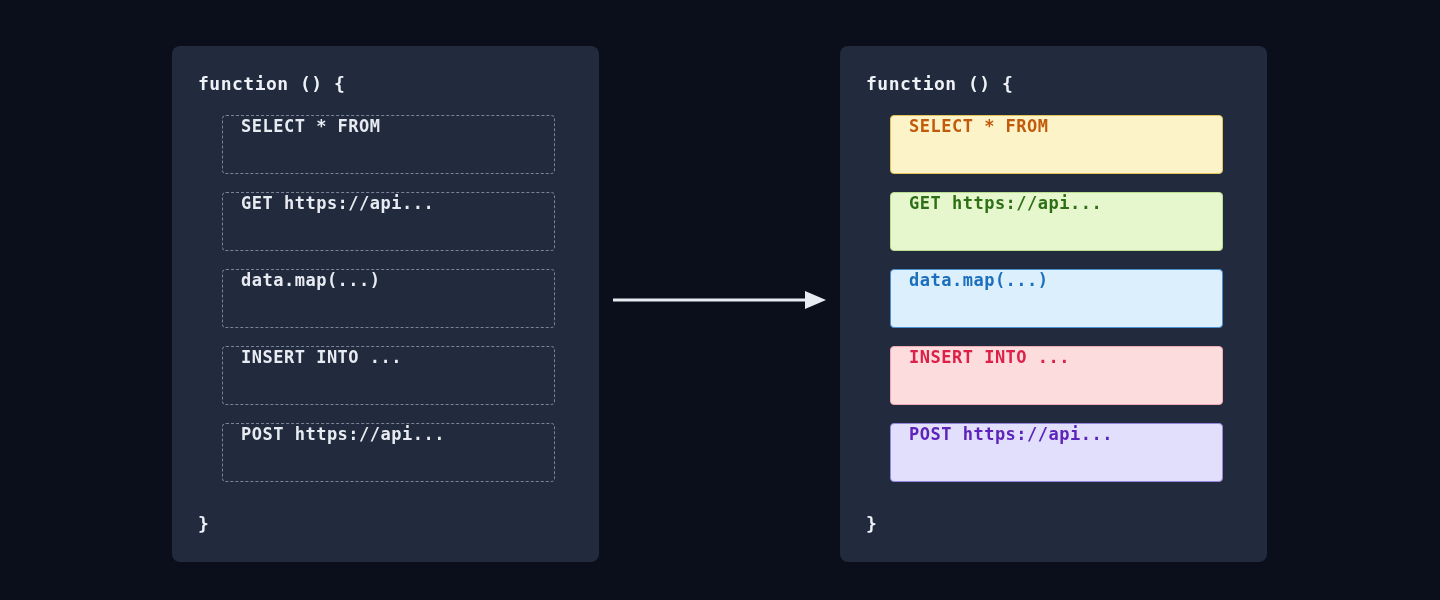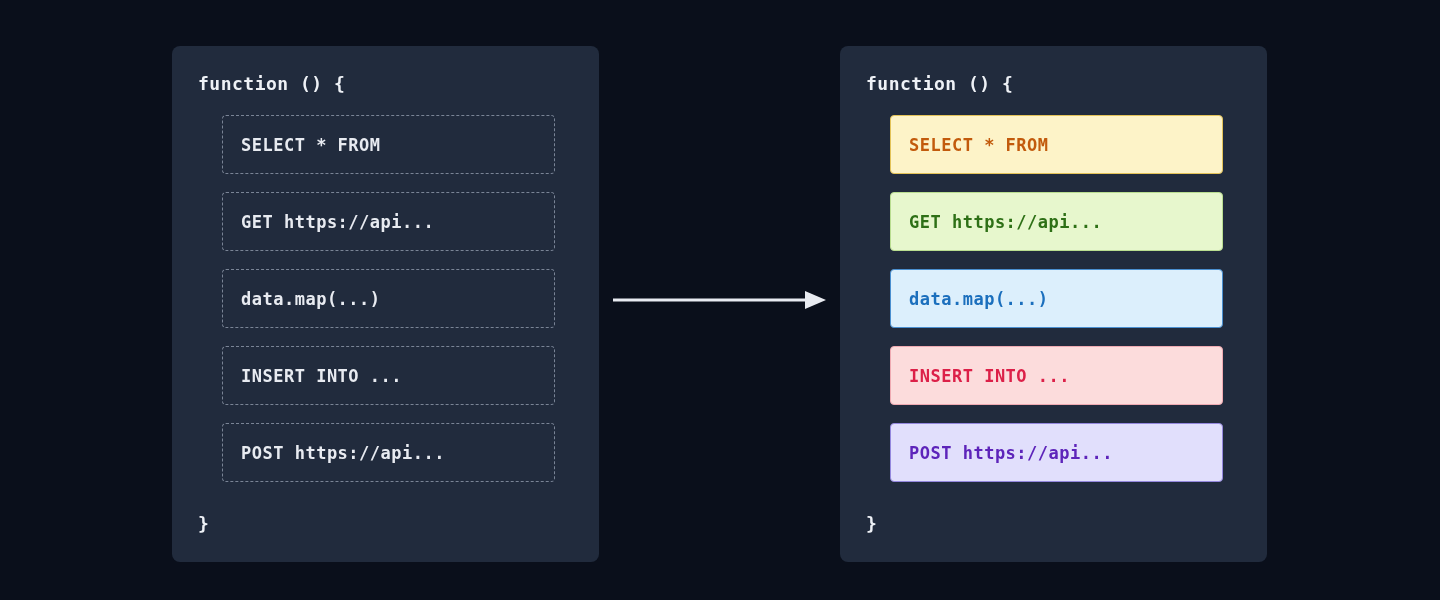--- a/index.html
+++ b/index.html
@@ -48,21 +48,21 @@
     margin: 19px 18px 19px 24px;
     display: flex;
     flex-direction: column;
     gap: 18px;
   }
   .code-box {
     height: 59px;
     box-sizing: border-box;
     border-radius: 4px;
     display: flex;
-    align-items: center;
+    align-items: flex-start;
     padding: 0 18px;
     font-size: 17px;
     font-weight: bold;
     letter-spacing: 0.5px;
   }
   .code-box.dashed {
     border: 1px dashed #7a8496;
     background: transparent;
     color: #e8ebf1;
   }

